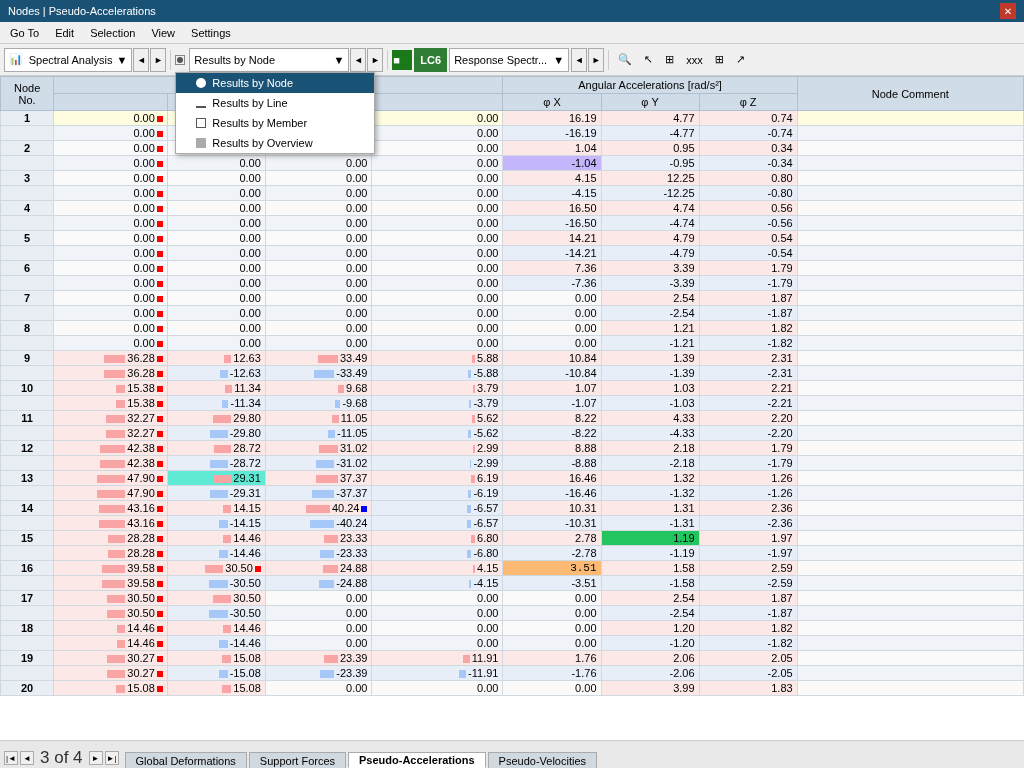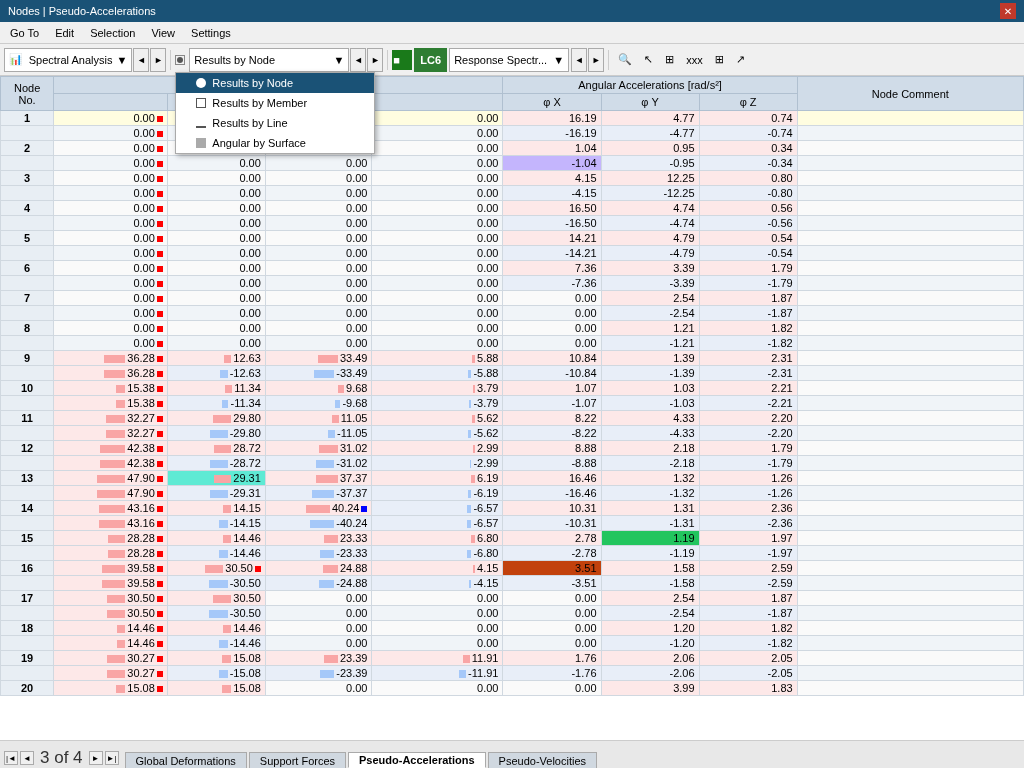--- a/index.html
+++ b/index.html
@@ -341,30 +341,30 @@
         <div class="nav-arrow">►</div>
       </div>
     </div>
 
     <div class="dropdown-menu">
       <div class="dropdown-item selected">
         <div class="icon-dot" style="background:white;"></div>
         <span>Results by Node</span>
       </div>
       <div class="dropdown-item">
+        <div style="width:10px;height:10px;border-bottom:2px solid #555;"></div>
+        <span>Results by Line</span>
+      </div>
+      <div class="dropdown-item">
         <div style="width:10px;height:10px;border:1px solid #555;"></div>
         <span>Results by Member</span>
       </div>
       <div class="dropdown-item">
-        <div style="width:10px;height:10px;border-bottom:2px solid #555;"></div>
-        <span>Results by Line</span>
-      </div>
-      <div class="dropdown-item">
         <div style="width:10px;height:10px;background:#aaa;"></div>
-        <span>Angular by Surface</span>
+        <span>Results by Overview</span>
       </div>
     </div>
   </div>
 
   <div class="toolbar-separator"></div>
 
   <button class="toolbar-btn" style="background:#1a7a1a;color:white;width:20px;height:20px;padding:0;">■</button>
 
   <div class="lc-control">
     <span>LC6</span>
@@ -740,21 +740,21 @@
             <td style="background: rgb(232, 238, 248);">-1.19</td>
             <td style="background: rgb(232, 238, 248);">-1.97</td>
             <td class="comment-col"></td>
           </tr>
           <tr>
             <td class="node-col">16</td>
             <td style="background: rgb(253, 232, 232);"><span class="cell-bar-pos" style="width:23.747999999999998px;"></span>39.58<span class="cell-indicator-red"></span></td>
             <td style="background: rgb(253, 232, 232);"><span class="cell-bar-pos" style="width:18.3px;"></span>30.50<span class="cell-indicator-red"></span></td>
             <td style="background: rgb(253, 232, 232);"><span class="cell-bar-pos" style="width:14.927999999999999px;"></span>24.88</td>
             <td style="background: rgb(253, 232, 232);"><span class="cell-bar-pos" style="width:2.49px;"></span>4.15</td>
-            <td style="background: #c2410c;">3.51</td>
+            <td style="background: #fdba74; font-family: Liberation Mono, monospace;">3.51</td>
             <td style="background: rgb(253, 232, 232);">1.58</td>
             <td style="background: rgb(253, 232, 232);">2.59</td>
             <td class="comment-col"></td>
           </tr>
           <tr>
             <td class="node-col"></td>
             <td style="background: rgb(253, 232, 232);"><span class="cell-bar-pos" style="width:23.747999999999998px;"></span>39.58<span class="cell-indicator-red"></span></td>
             <td style="background: rgb(232, 238, 248);"><span class="cell-bar-neg" style="width:18.3px;"></span>-30.50</td>
             <td style="background: rgb(232, 238, 248);"><span class="cell-bar-neg" style="width:14.927999999999999px;"></span>-24.88</td>
             <td style="background: rgb(232, 238, 248);"><span class="cell-bar-neg" style="width:2.49px;"></span>-4.15</td>

